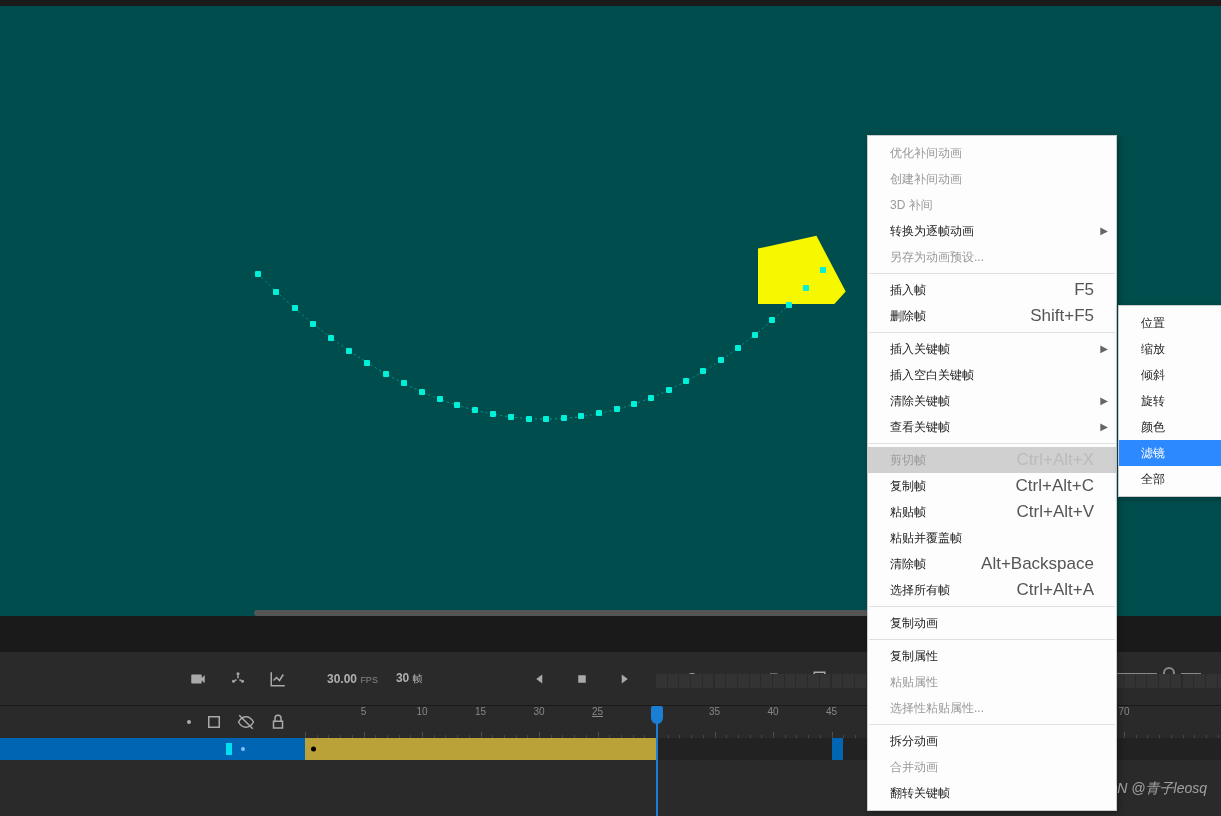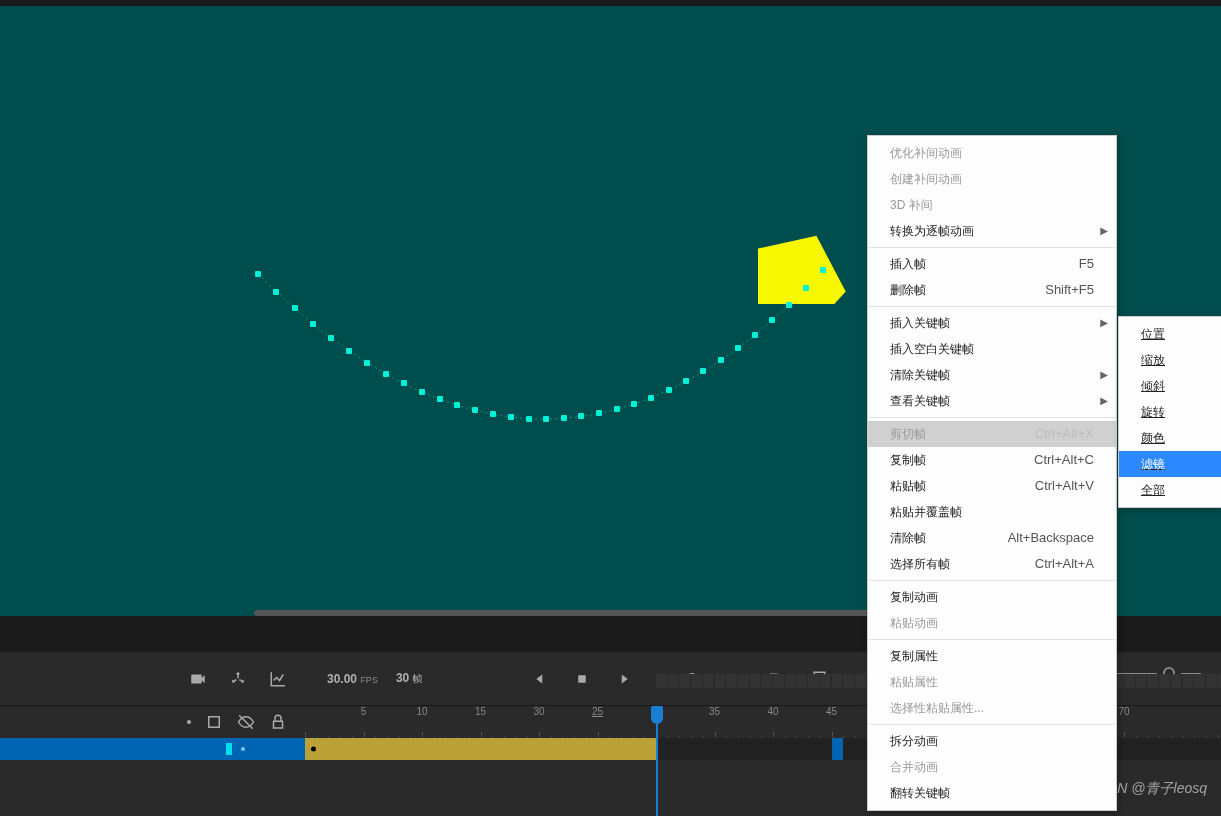--- a/index.html
+++ b/index.html
@@ -51,27 +51,27 @@
   .head-span { position:absolute; top:0; height:22px; background:#0066b3; }
   .playhead { position:absolute; top:-32px; height:150px; width:2px; background:#1a7fd4; }
   .playhead::before { content:''; position:absolute; top:0; left:-5px; width:12px; height:18px; background:#1a7fd4; border-radius:2px 2px 6px 6px; }
 
   .frame-grid { position:absolute; top:22px; left:305px; right:0; height:60px; }
   .frame-grid .cell { position:absolute; top:0; height:14px; background:#333; border-right:1px solid #2a2a2a; }
 
   
   .ctx-menu { position: absolute; background: #fdfdfd; border: 1px solid #ccc; box-shadow: 2px 2px 6px rgba(0,0,0,0.3); font-size: 12px; color: #222; padding: 4px 0; }
   .ctx-menu.main { left: 867px; top: 135px; width: 250px; }
-  .ctx-menu.sub { left: 1118px; top: 316px; width: 104px; text-decoration: underline; }
+  .ctx-menu.sub { left: 1118px; top: 305px; width: 104px; }
   .ctx-item { padding: 4px 22px 4px 22px; display: flex; justify-content: space-between; align-items: center; line-height: 18px; cursor: default; position: relative; }
   .ctx-item.disabled { color: #999; }
   .ctx-item.hover { background: #d0d0d0; }
   .ctx-item.selected { background: #2d89ff; color: #fff; }
   .ctx-sep { height: 1px; background: #e0e0e0; margin: 3px 1px; }
-  .ctx-item .shortcut { color: #555; font-size: 13px; margin-left: 20px; }
+  .ctx-item .shortcut { color: #555; font-size: 17px; margin-left: 20px; }
   .ctx-item.disabled .shortcut { color: #bbb; }
   .ctx-item .arrow { position: absolute; right: 8px; font-size: 10px; color: #666; }
 
   .watermark { position: absolute; right: 14px; bottom: 18px; color: rgba(255,255,255,0.55); font-size: 14px; font-style: italic; }
 </style>
 </head>
 <body>
 
 <div class="stage-area">
   <div class="stage-canvas">
@@ -396,20 +396,23 @@
     <div class="ctx-item disabled">
       <span>创建补间动画</span>
     </div>
     <div class="ctx-item disabled">
       <span>3D 补间</span>
     </div>
     <div class="ctx-item">
       <span>转换为逐帧动画</span>
       <span class="arrow">▶</span>
     </div>
+    <div class="ctx-item disabled">
+      <span>另存为动画预设...</span>
+    </div>
     <div class="ctx-sep"></div>
     <div class="ctx-item">
       <span>插入帧</span>
       <span class="shortcut">F5</span>
     </div>
     <div class="ctx-item">
       <span>删除帧</span>
       <span class="shortcut">Shift+F5</span>
     </div>
     <div class="ctx-sep"></div>
@@ -449,23 +452,20 @@
       <span class="shortcut">Alt+Backspace</span>
     </div>
     <div class="ctx-item">
       <span>选择所有帧</span>
       <span class="shortcut">Ctrl+Alt+A</span>
     </div>
     <div class="ctx-sep"></div>
     <div class="ctx-item">
       <span>复制动画</span>
     </div>
-    <div class="ctx-item disabled">
-      <span>粘贴动画</span>
-    </div>
     <div class="ctx-sep"></div>
     <div class="ctx-item">
       <span>复制属性</span>
     </div>
     <div class="ctx-item disabled">
       <span>粘贴属性</span>
     </div>
     <div class="ctx-item disabled">
       <span>选择性粘贴属性...</span>
     </div>

